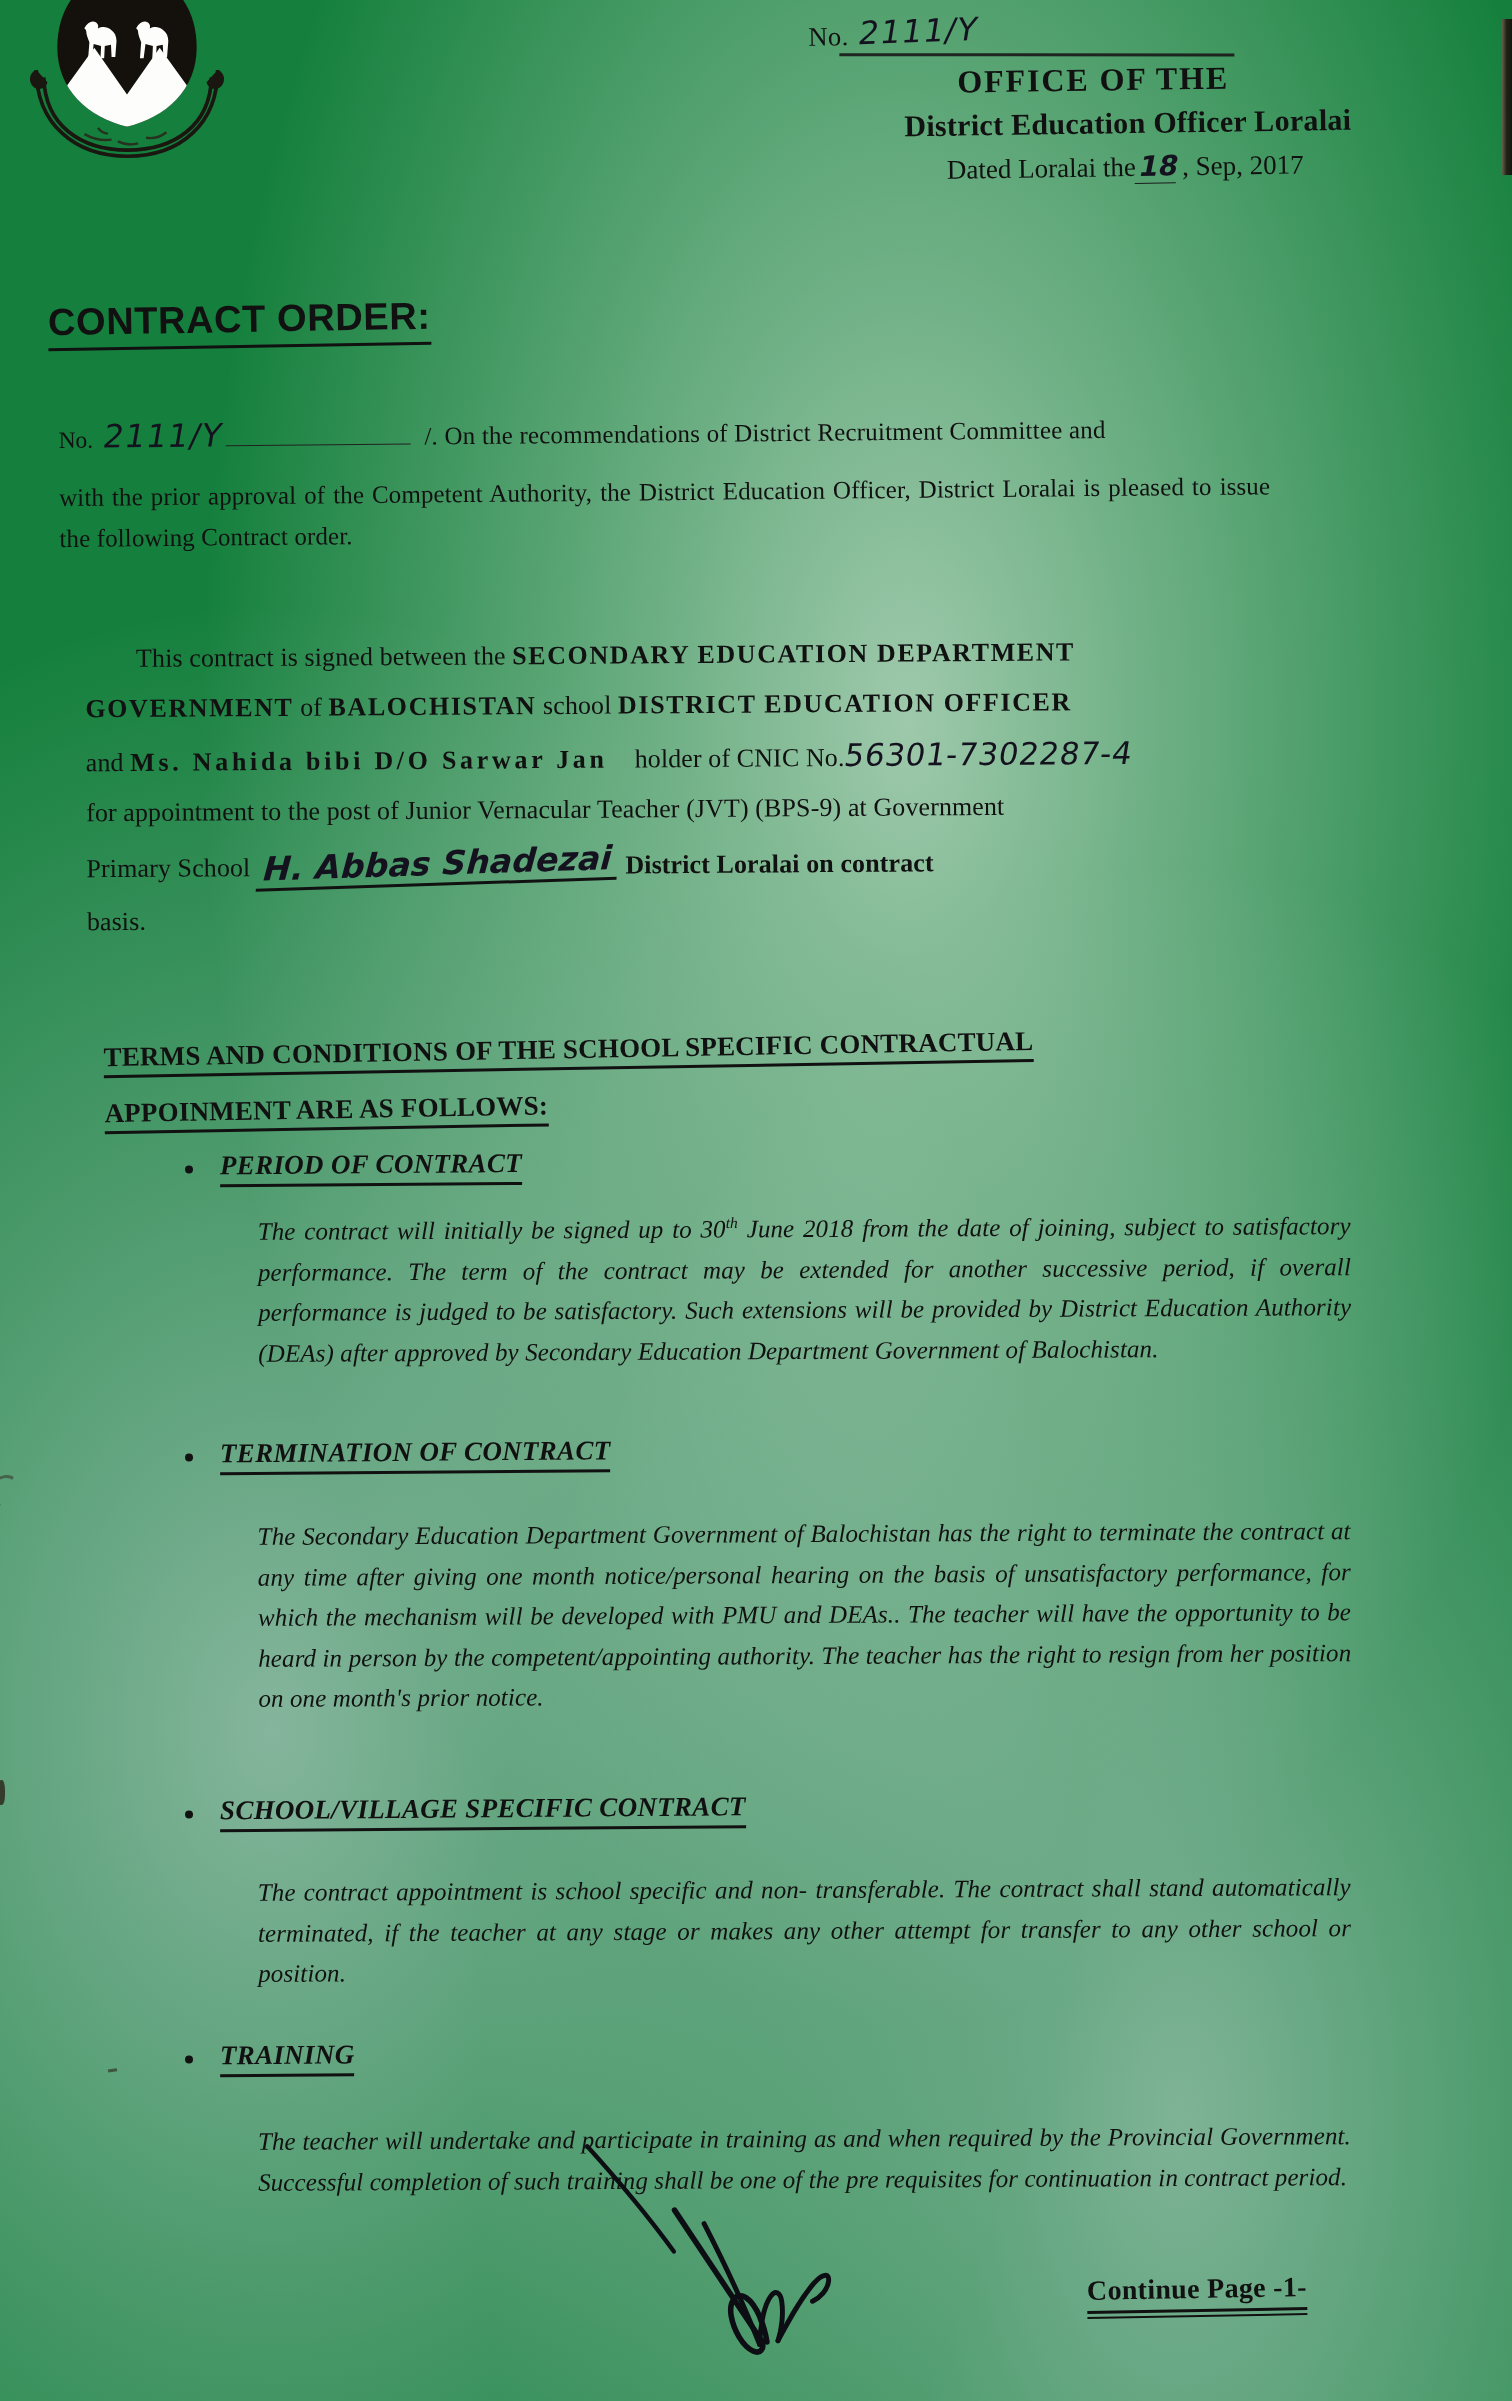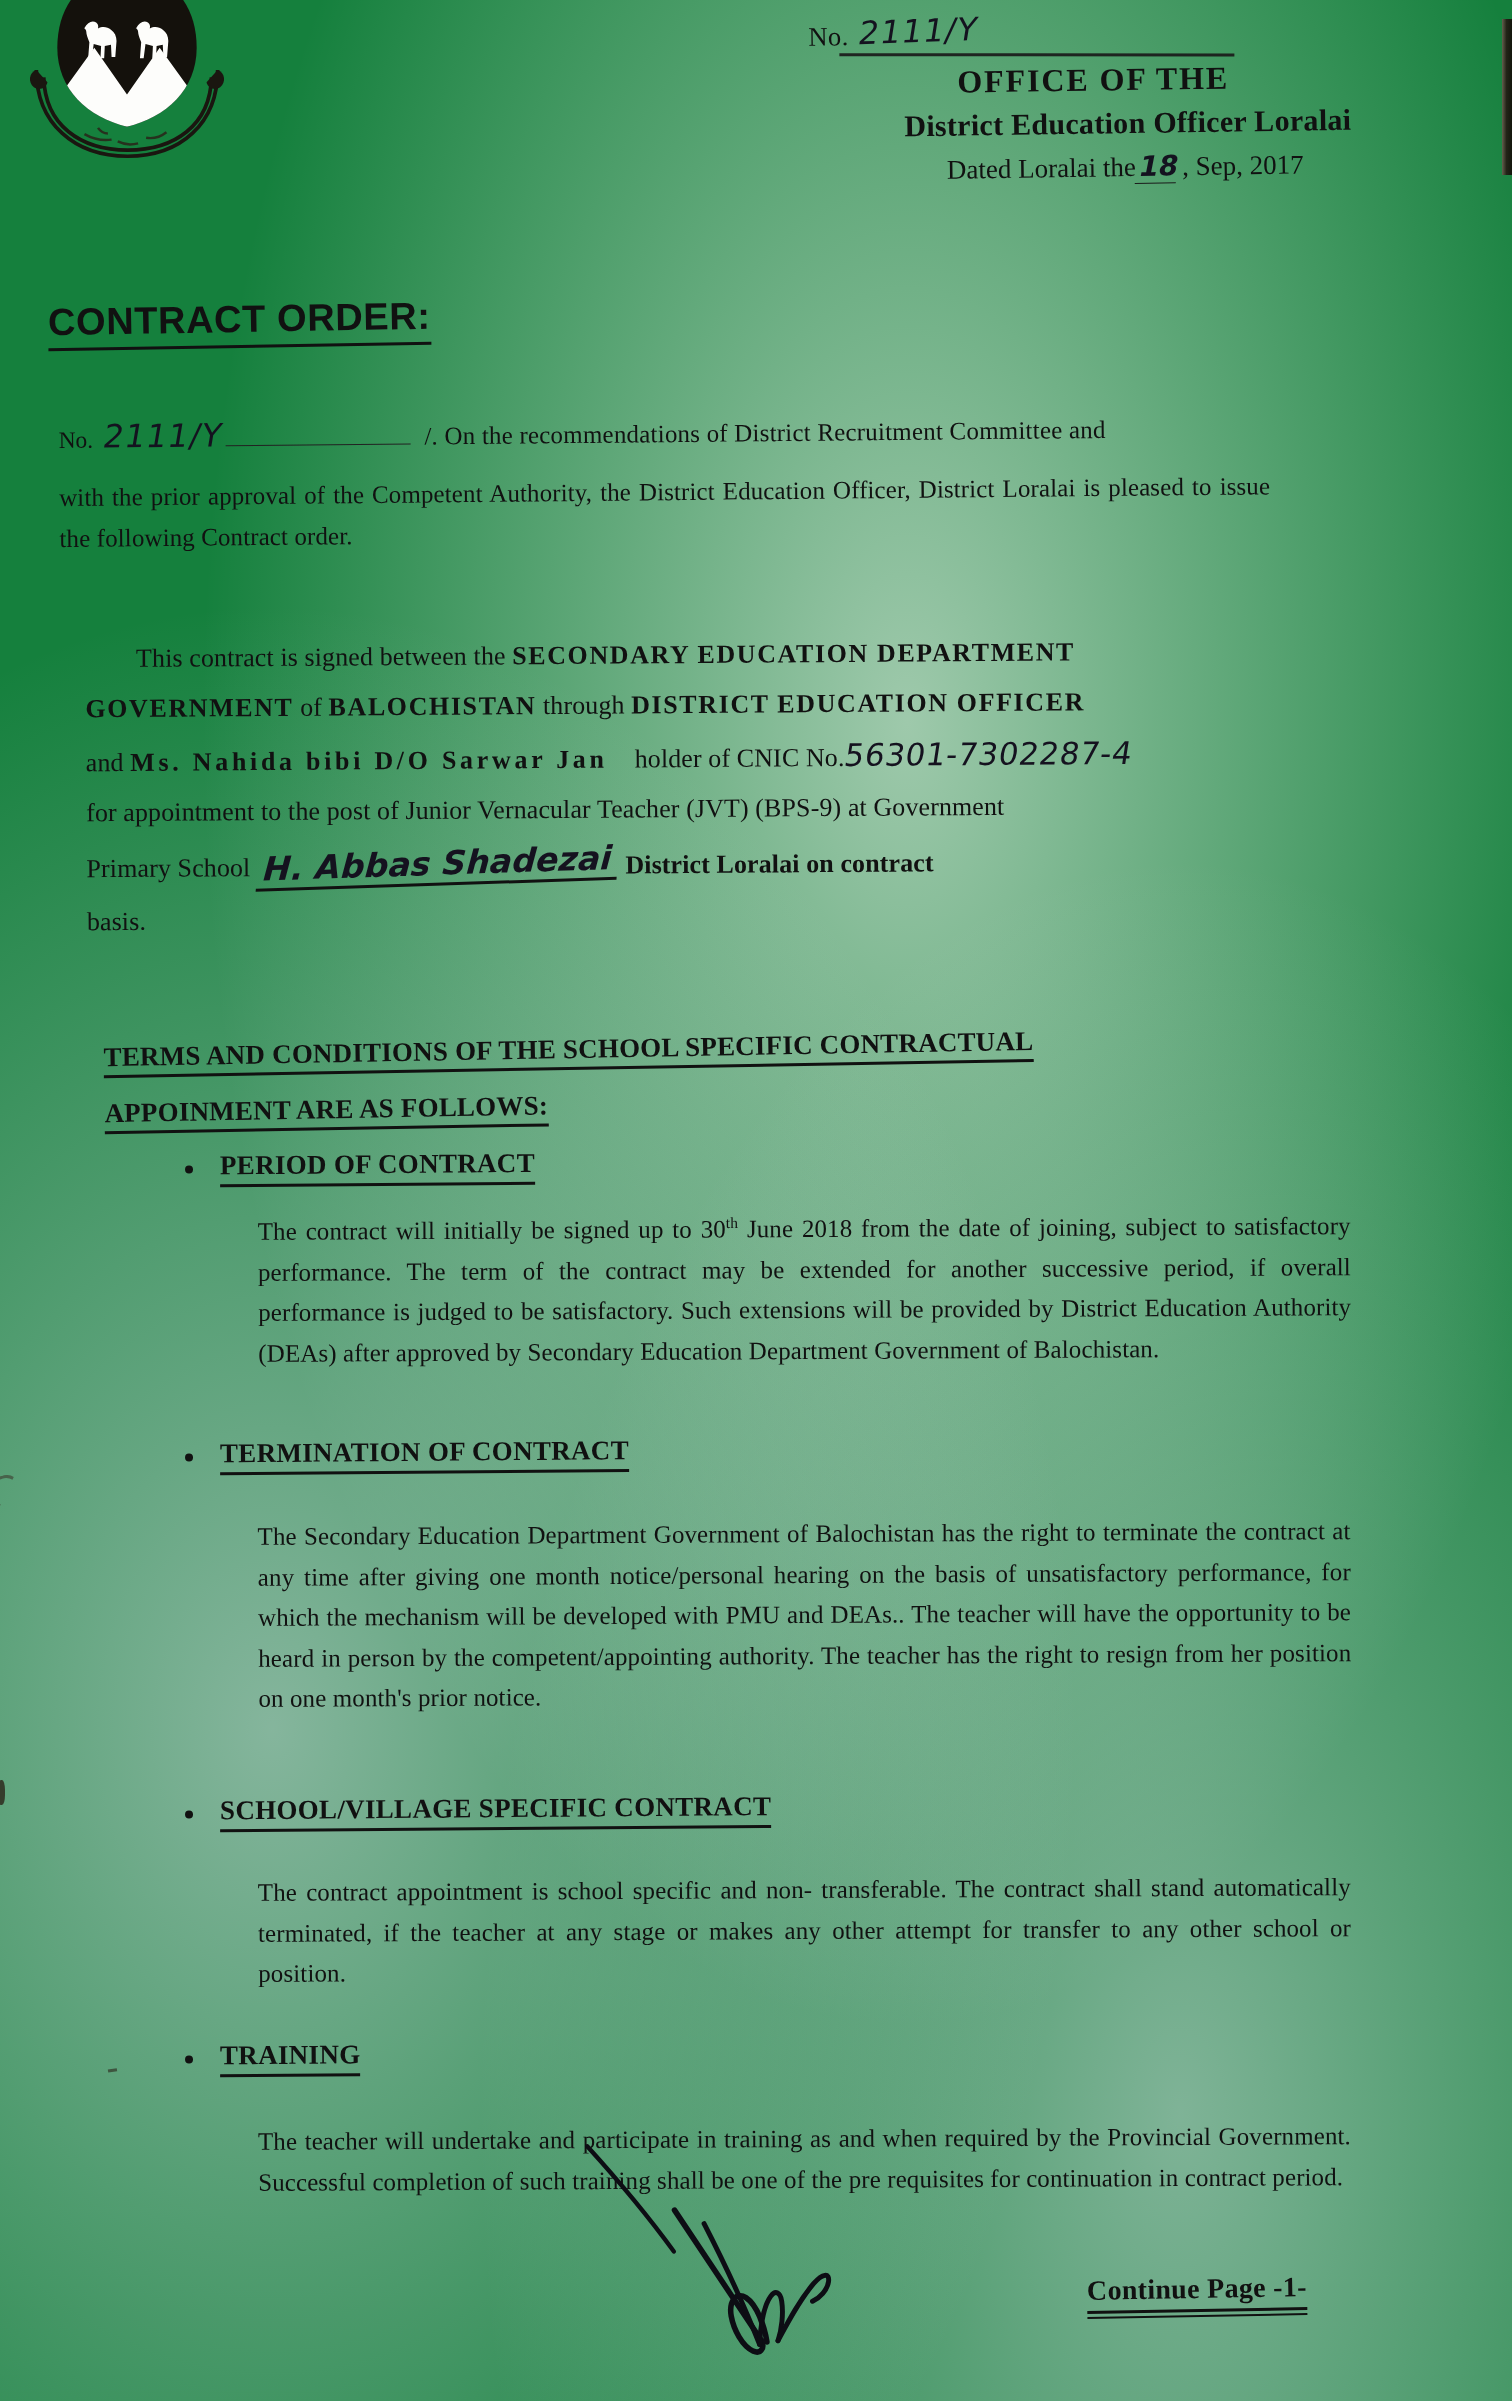--- a/index.html
+++ b/index.html
@@ -263,21 +263,21 @@
     letter-spacing: 0.2px;
   }
   .terms-head .ln {
     display: inline-block;
     border-bottom: 3.1px solid #111;
     padding-bottom: 1.9px;
   }
   .terms-head .ln2 { margin-top: 20px; }
 
   
-  .section { position: absolute; width: 1174px; }
+  .section { position: absolute; width: 1174px; font-style: italic; }
   .sec-bullet {
     display: flex;
     align-items: flex-start;
     transform: rotate(-0.45deg);
   }
   .bullet-dot {
     width: 8px; height: 8px;
     background: #111;
     border-radius: 50%;
     margin-top: 15px;
@@ -416,21 +416,21 @@
       <span class="intro-rest">/. On the recommendations of District Recruitment Committee and</span>
     </div>
     <div class="intro-p" style="margin-top:25px;">with the prior approval of the Competent Authority, the District Education Officer, District Loralai is pleased to issue the following Contract order.</div>
   </div>
 
   <div class="body-block">
     <div class="body-line ind1">
       <span>This contract is signed between the </span><span class="b spread">SECONDARY EDUCATION DEPARTMENT</span>
     </div>
     <div class="body-line">
-      <span class="b spread">GOVERNMENT</span><span> of </span><span class="b spread">BALOCHISTAN</span><span> through </span><span class="b spread">DISTRICT EDUCATION OFFICER</span>
+      <span class="b spread">GOVERNMENT</span><span> of </span><span class="b spread">BALOCHISTAN</span><span> school </span><span class="b spread">DISTRICT EDUCATION OFFICER</span>
     </div>
     <div class="body-line">
       <span>and </span><span class="b spread2">Ms. Nahida bibi D/O Sarwar Jan</span><span style="margin-left:27px;">holder of CNIC No.</span><span class="cnic-hand">56301-7302287-4</span>
     </div>
     <div class="body-line">for appointment to the post of Junior Vernacular Teacher (JVT) (BPS-9) at Government</div>
     <div class="body-line" style="margin-bottom:21px;">
       <span>Primary School</span><span class="school-hand">H. Abbas Shadezai</span><span class="b">District Loralai on contract</span>
     </div>
     <div class="body-line">basis.</div>
   </div>

